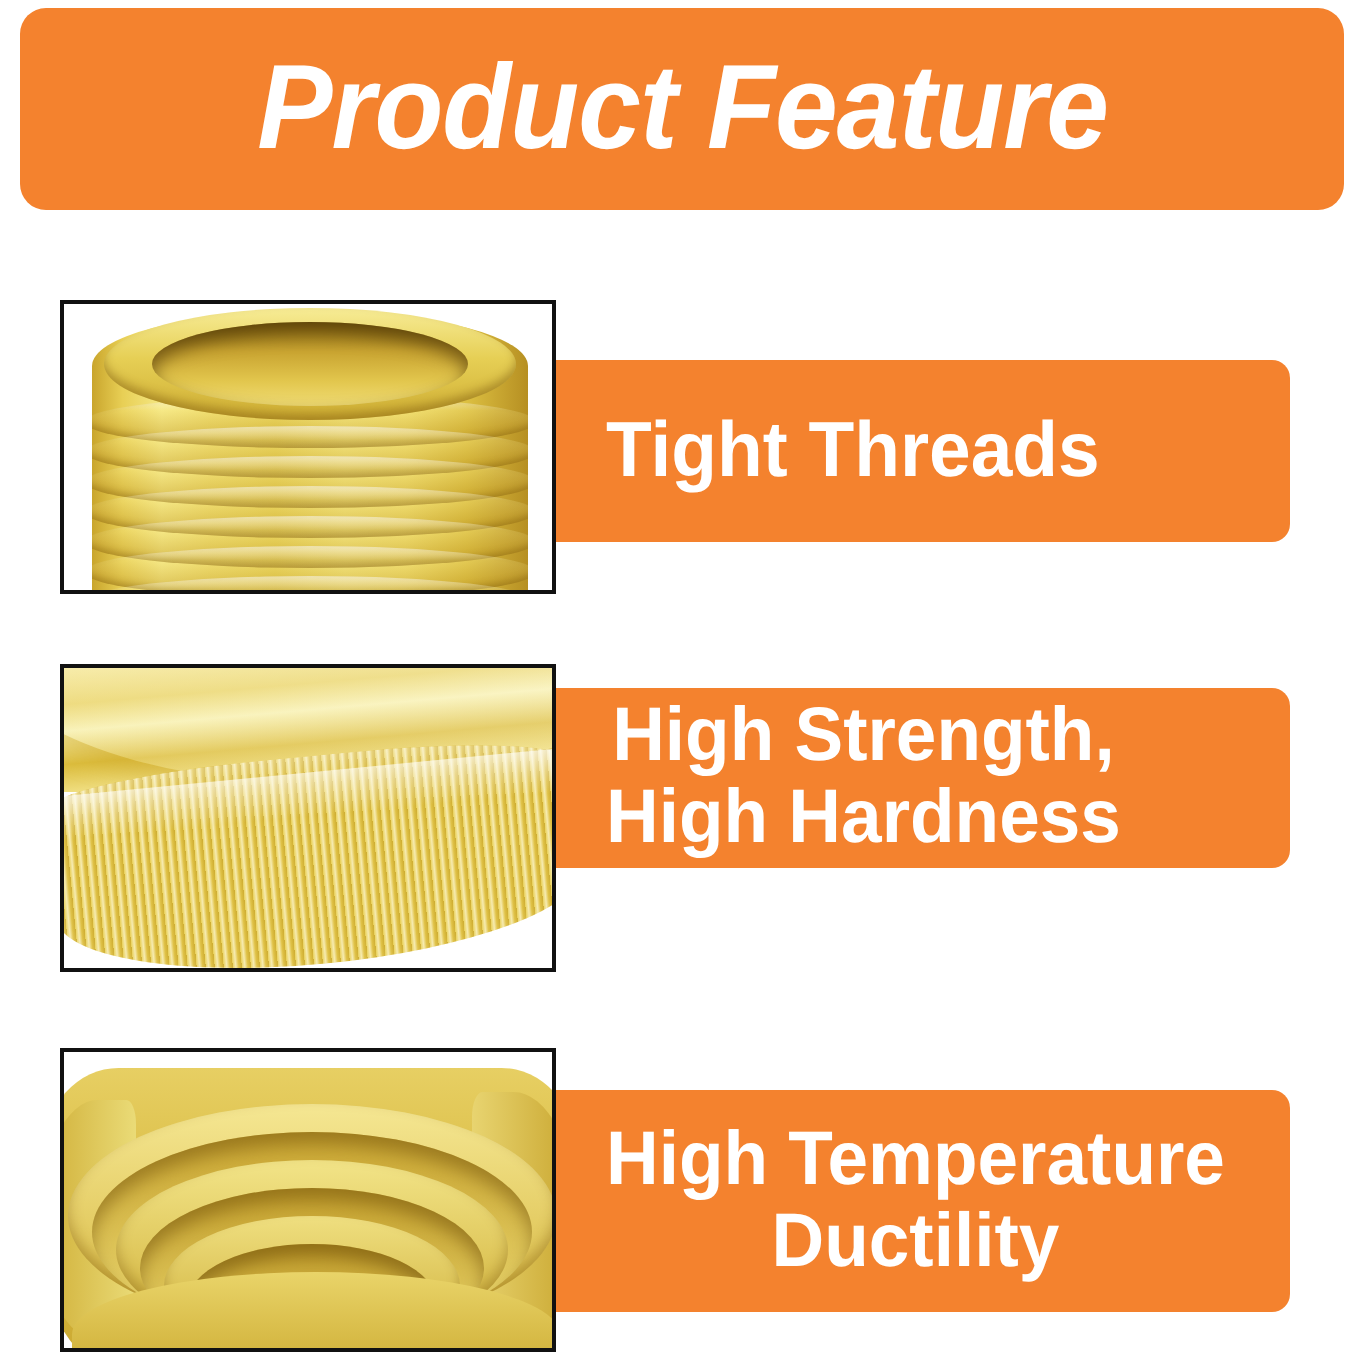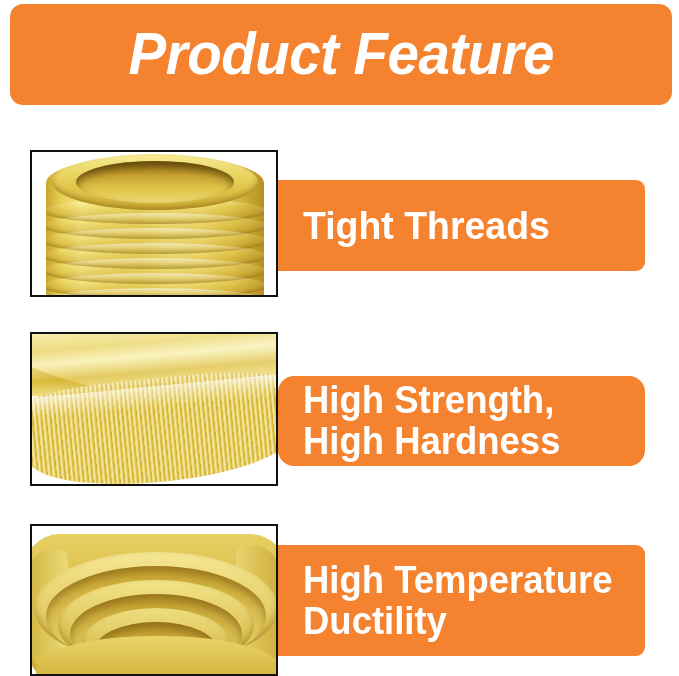--- a/index.html
+++ b/index.html
@@ -72,23 +72,24 @@
   .feature-label {
     position: absolute;
     left: 278px;
     width: 367px;
     background: #F4822E;
     border-radius: 0 9px 9px 0;
     box-sizing: border-box;
     display: flex;
     align-items: center;
     padding-left: 25px;
+    text-align: center;
   }
   .row-1 .feature-label { top: 30px; height: 91px; }
-  .row-2 .feature-label { top: 44px; height: 90px; border-radius: 16px; }
+  .row-2 .feature-label { top: 12px; height: 90px; }
   .row-3 .feature-label { top: 21px; height: 111px; }
 
   .feature-label-text {
     color: #FFFFFF;
     font-family: "Liberation Sans", sans-serif;
     font-weight: bold;
     font-size: 39px;
     line-height: 42px;
     transform: scaleX(0.96);
     transform-origin: left center;

